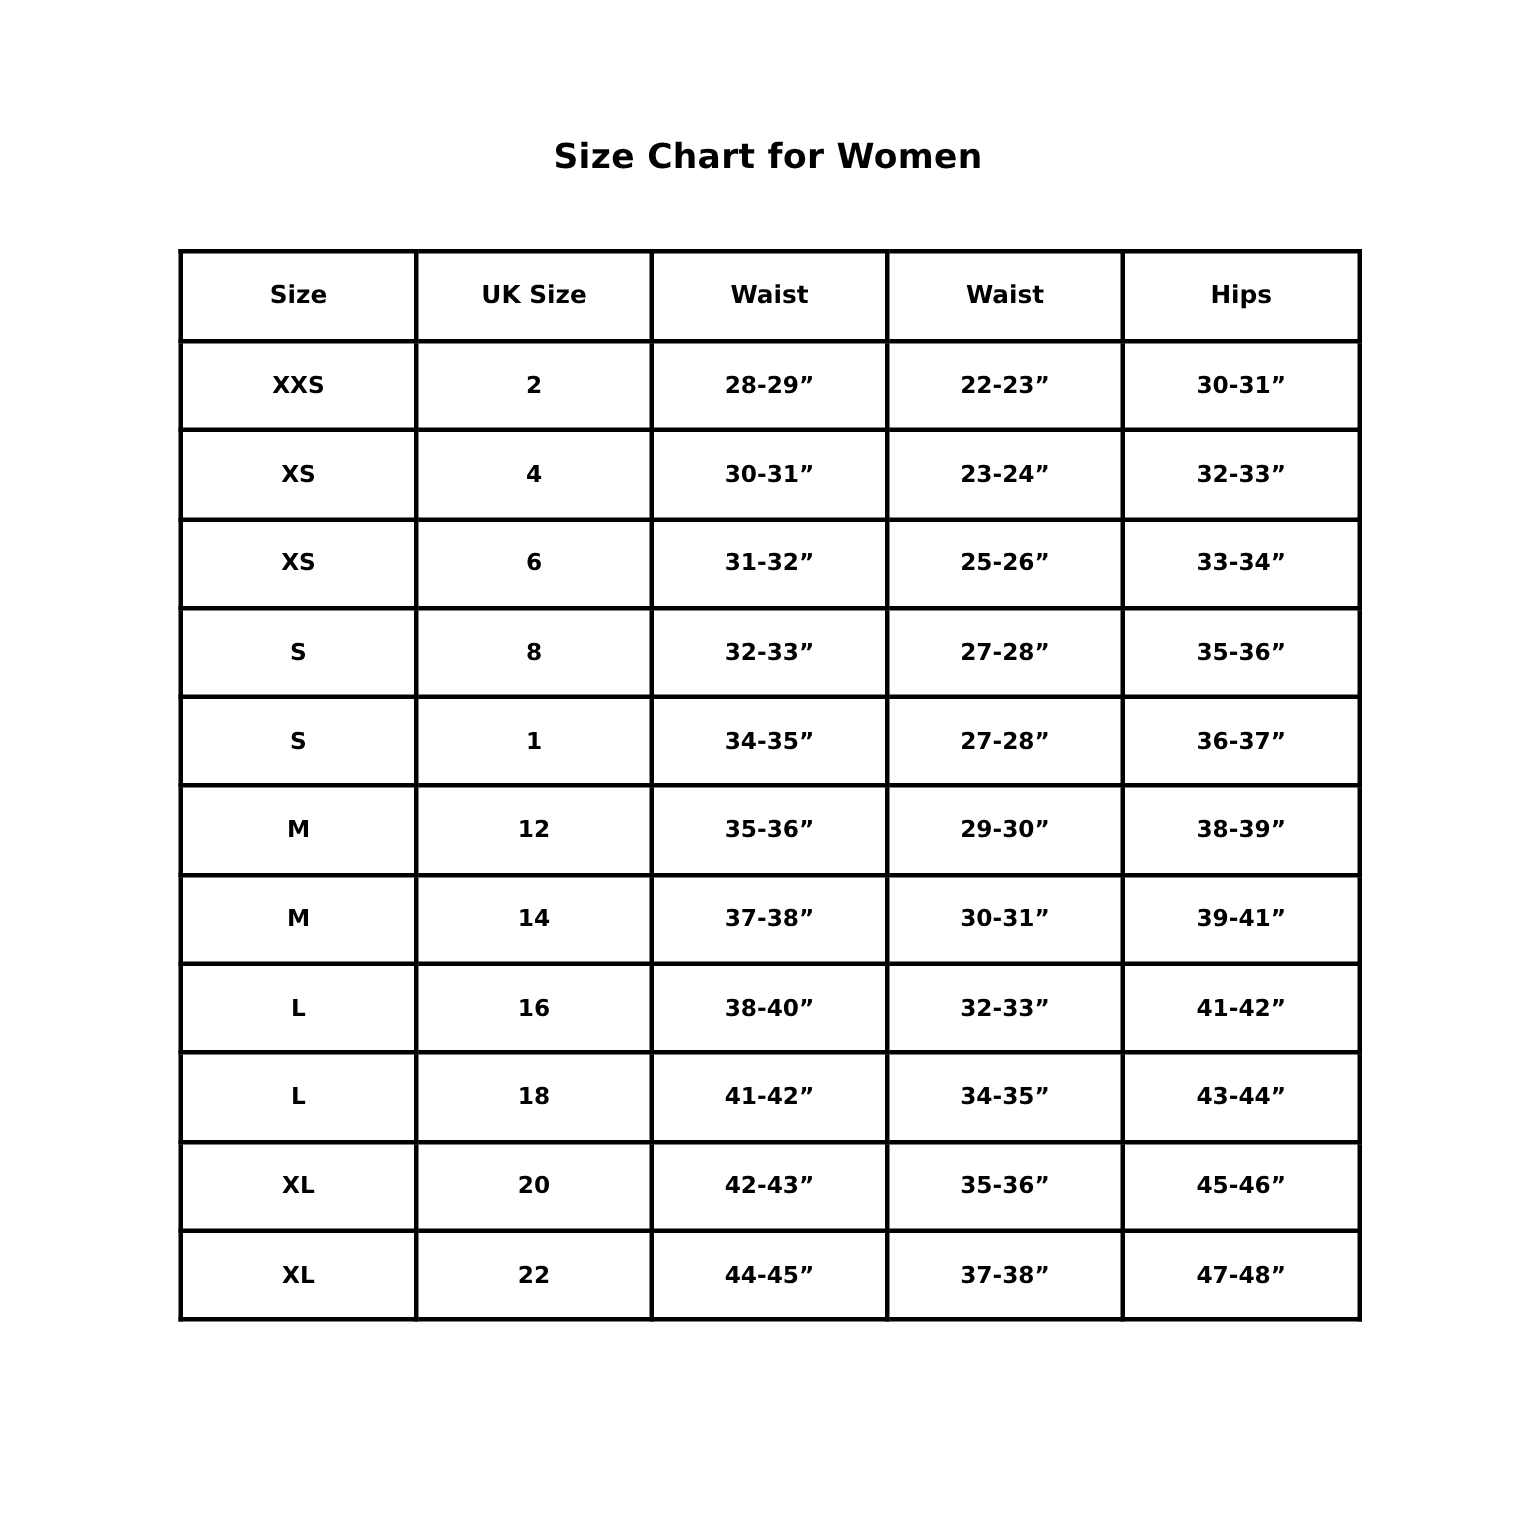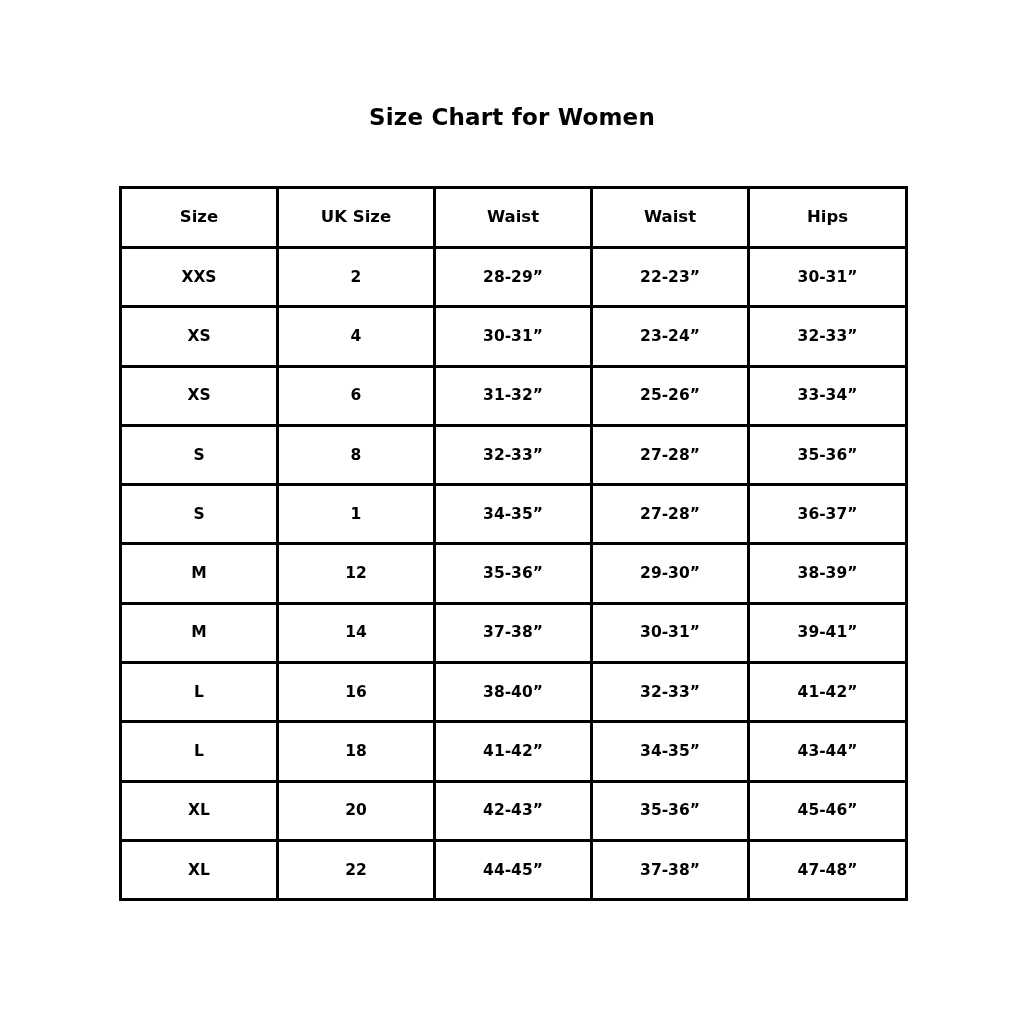--- a/index.html
+++ b/index.html
@@ -15,39 +15,38 @@
     overflow: hidden;
   }
   .page {
     width: 1024px;
     height: 1024px;
     position: relative;
     box-sizing: border-box;
   }
   .chart-title {
     position: absolute;
-    top: 104px;
+    top: 92px;
     left: 0;
     width: 1024px;
     text-align: center;
     font-size: 23px;
     font-weight: bold;
     letter-spacing: 0.2px;
   }
   .table-wrap {
     position: absolute;
     top: 166px;
     left: 119px;
     width: 786px;
   }
   table.size-chart {
     border-collapse: collapse;
     width: 786px;
     table-layout: fixed;
-    margin-top: 20px;
   }
   table.size-chart th,
   table.size-chart td {
     border: 3px solid #000000;
     text-align: center;
     font-weight: bold;
     font-size: 15.5px;
     height: 56.3px;
     padding: 0;
     line-height: 1.1;

